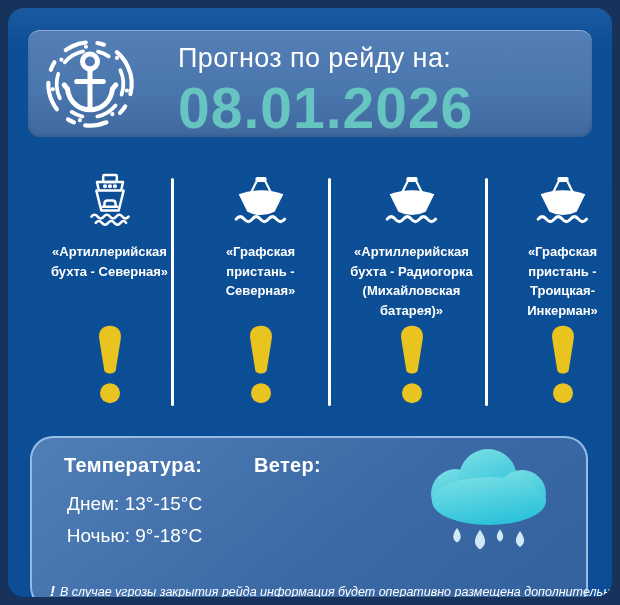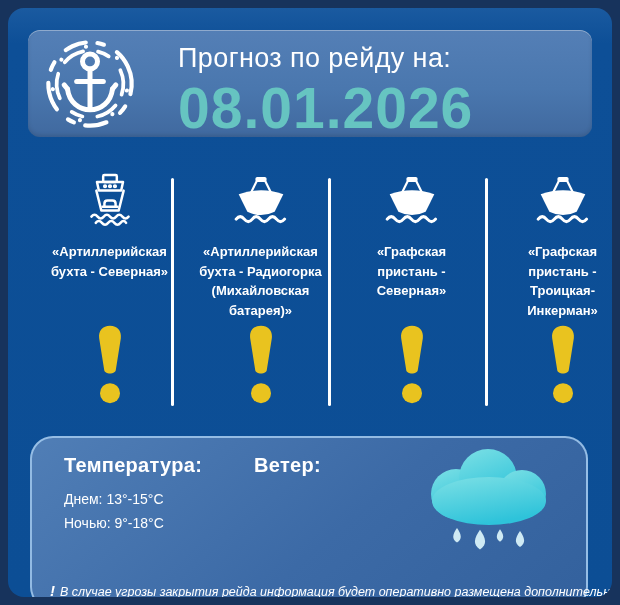--- a/index.html
+++ b/index.html
@@ -33,21 +33,21 @@
   .pier-icon svg{display:block;}
   .pier-name{height:82px;margin-top:8px;color:#ffffff;font-size:13px;font-weight:700;
              line-height:1.5;text-align:center;}
   .excl{width:38px;height:80px;}
 
   
   .info-panel{position:absolute;left:22px;top:428px;width:558px;height:174px;border-radius:23px;
               border:2px solid rgba(163,202,238,.85);box-sizing:border-box;
               background:linear-gradient(140deg,#507eb6 0%,#3c6aa6 55%,#33619d 100%);}
   .block-label{color:#ffffff;font-size:20px;font-weight:800;letter-spacing:.3px;}
-  .block-lines{margin-top:11px;color:#ffffff;font-size:14px;line-height:1.7;}
+  .block-lines{margin-top:11px;color:#ffffff;font-size:19px;line-height:1.7;text-align:right;}
   .temp-block{position:absolute;left:32px;top:16px;}
   .wind-block{position:absolute;left:222px;top:16px;}
   .cloud{position:absolute;right:22px;top:4px;width:152px;height:112px;}
   .note{position:absolute;left:18px;bottom:9px;width:530px;color:#ffffff;
         font-style:italic;font-size:12.5px;white-space:nowrap;}
   .note .mark{font-size:15px;font-weight:800;margin-right:5px;}
 </style>
 </head>
 <body>
 
@@ -124,33 +124,33 @@
             <use href="#excl-shape"></use>
           </svg>
       </div>
 
       <div class="pier-col">
         <div class="pier-icon">
           <svg viewBox="0 0 100 100" width="62" height="62">
               <use href="#motorboat-shape"></use>
             </svg>
         </div>
-        <div class="pier-name">«Артиллерийская бухта - Радиогорка (Михайловская батарея)»</div>
+        <div class="pier-name">«Графская пристань - Северная»</div>
         <svg class="excl" viewBox="0 0 44 96">
             <use href="#excl-shape"></use>
           </svg>
       </div>
 
       <div class="pier-col">
         <div class="pier-icon">
           <svg viewBox="0 0 100 100" width="62" height="62">
               <use href="#motorboat-shape"></use>
             </svg>
         </div>
-        <div class="pier-name">«Графская пристань - Северная»</div>
+        <div class="pier-name">«Артиллерийская бухта - Радиогорка (Михайловская батарея)»</div>
         <svg class="excl" viewBox="0 0 44 96">
             <use href="#excl-shape"></use>
           </svg>
       </div>
 
       <div class="pier-col">
         <div class="pier-icon">
           <svg viewBox="0 0 100 100" width="62" height="62">
               <use href="#motorboat-shape"></use>
             </svg>

